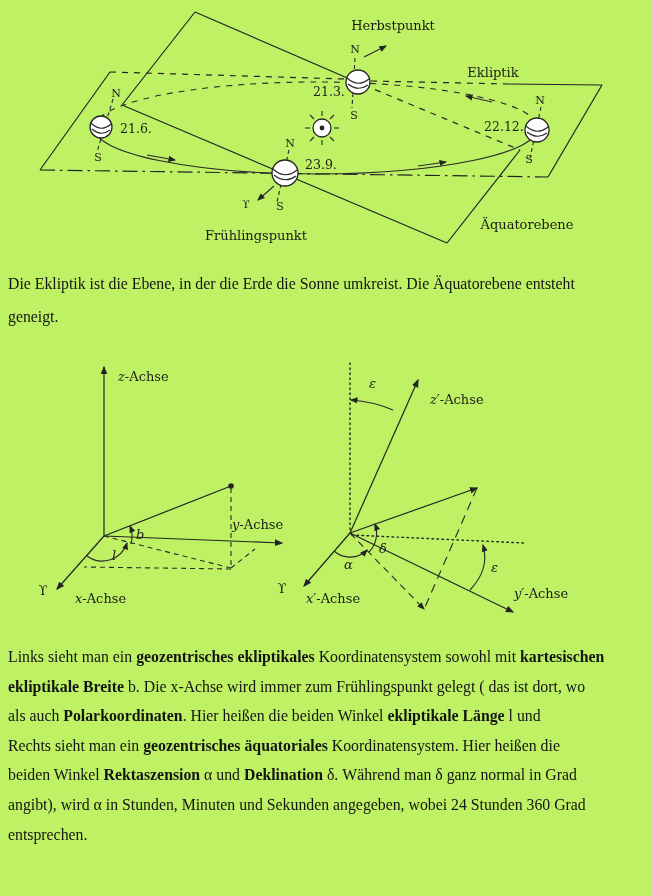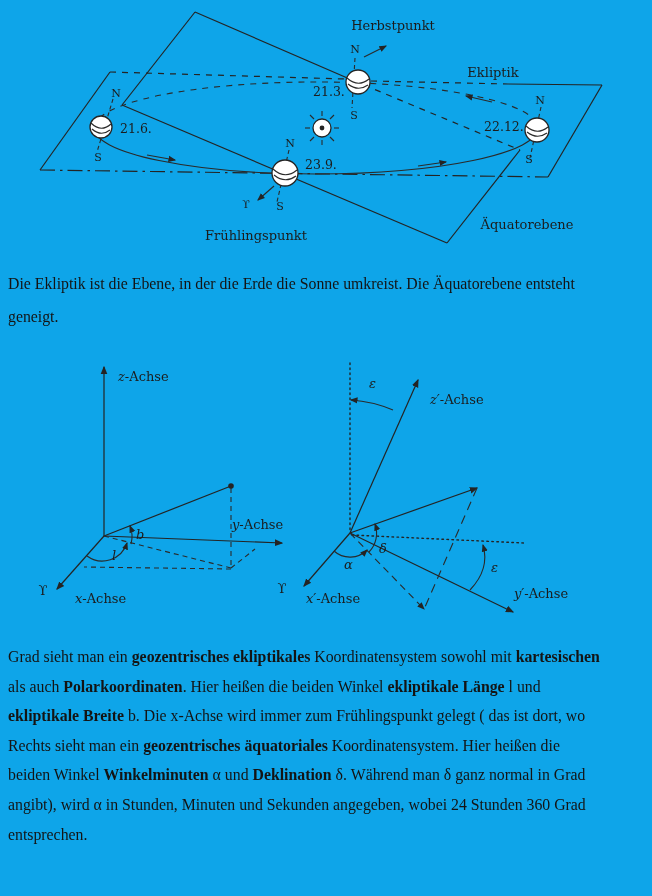--- a/index.html
+++ b/index.html
@@ -1,16 +1,16 @@
 <!DOCTYPE html>
 <html><head>
 <meta charset="utf-8">
 <style>
   html,body{margin:0;padding:0;background:#e8e8e8;}
-  .page{position:relative;width:652px;height:896px;background:#0ea5e9;overflow:hidden;
+  .page{position:relative;width:652px;height:896px;background:#bef264;overflow:hidden;
         font-family:"Liberation Serif",serif;color:#161616;margin:0 auto;}
   svg{position:absolute;left:0;}
   .d1{top:0;}
   .d2{top:355px;}
   .para{position:absolute;left:8px;width:642px;color:#141414;}
   .p1{top:267px;font-size:15.8px;line-height:33px;}
   .p2{top:642px;font-size:15.8px;line-height:29.6px;}
   .tline{white-space:nowrap;}
   .tline sup{font-size:62%;line-height:0;}
   .bd{font-weight:bold;}
@@ -178,22 +178,22 @@
       <text class="dlab" x="306" y="248"><tspan class="it">x′</tspan><tspan>-Achse</tspan></text>
       <text class="dlab" x="282" y="238" text-anchor="middle">ϒ</text>
       <text class="dlab it" x="369" y="33">ε</text>
       <text class="dlab it" x="491" y="217">ε</text>
       <text class="dlab it" x="379" y="198">δ</text>
       <text class="dlab it" x="344" y="214">α</text>
     </g>
   </svg>
 
   <div class="para p2">
-    <div class="tline"><span>Grad sieht man ein </span><span class="bd">geozentrisches ekliptikales</span><span> Koordinatensystem sowohl mit </span><span class="bd">kartesischen</span></div>
+    <div class="tline"><span>Links sieht man ein </span><span class="bd">geozentrisches ekliptikales</span><span> Koordinatensystem sowohl mit </span><span class="bd">kartesischen</span></div>
+    <div class="tline"><span class="bd">ekliptikale Breite</span><span> b. Die x-Achse wird immer zum Frühlingspunkt gelegt ( das ist dort, wo</span></div>
     <div class="tline"><span>als auch </span><span class="bd">Polarkoordinaten</span><span>. Hier heißen die beiden Winkel </span><span class="bd">ekliptikale Länge</span><span> l und</span></div>
-    <div class="tline"><span class="bd">ekliptikale Breite</span><span> b. Die x-Achse wird immer zum Frühlingspunkt gelegt ( das ist dort, wo</span></div>
     <div class="tline"><span>Rechts sieht man ein </span><span class="bd">geozentrisches äquatoriales</span><span> Koordinatensystem. Hier heißen die</span></div>
-    <div class="tline"><span>beiden Winkel </span><span class="bd">Winkelminuten</span><span> α und </span><span class="bd">Deklination</span><span> δ. Während man δ ganz normal in Grad</span></div>
+    <div class="tline"><span>beiden Winkel </span><span class="bd">Rektaszension</span><span> α und </span><span class="bd">Deklination</span><span> δ. Während man δ ganz normal in Grad</span></div>
     <div class="tline"><span>angibt), wird α in Stunden, Minuten und Sekunden angegeben, wobei 24 Stunden 360 Grad</span></div>
     <div class="tline"><span>entsprechen.</span></div>
   </div>
 
 </div>
 
 </body></html>

